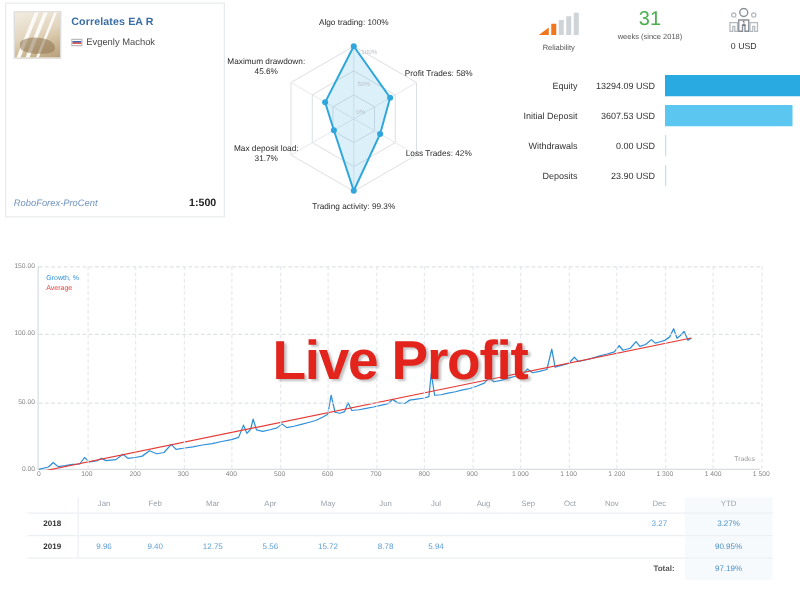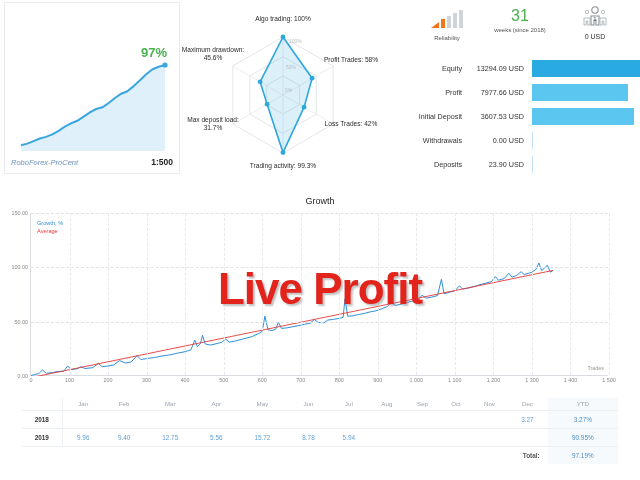--- a/index.html
+++ b/index.html
@@ -102,29 +102,41 @@
   .tbl td.total-lab { text-align:right; color:#555; font-weight:700; padding-right:8px; }
 </style>
 </head>
 <body>
 
 <div id="page">
 
   <div class="top-section">
 
     <div class="signal-card">
-
-      <div class="sc-chart">
-        <div class="pct97">97%</div>
-        <svg id="mini-svg" width="166" height="104" viewBox="0 0 166 104" preserveAspectRatio="none">
-            <path d="M12.0,96.3 L18.3,94.6 L24.5,92.1 L30.8,89.5 L37.0,87.9 L43.3,85.3 L49.6,81.9 L55.8,77.7 L62.1,74.3 L68.3,71.8 L74.6,67.6 L80.9,63.3 L87.1,60.0 L93.4,58.3 L99.7,54.0 L105.9,49.0 L112.2,44.7 L118.4,42.2 L124.7,37.1 L131.0,31.2 L137.2,25.3 L143.5,20.2 L149.7,17.7 L156.0,16.0 L156.0,102 L12.0,102 Z" fill="#dff0fb"></path>
-            <path d="M12.0,96.3 L18.3,94.6 L24.5,92.1 L30.8,89.5 L37.0,87.9 L43.3,85.3 L49.6,81.9 L55.8,77.7 L62.1,74.3 L68.3,71.8 L74.6,67.6 L80.9,63.3 L87.1,60.0 L93.4,58.3 L99.7,54.0 L105.9,49.0 L112.2,44.7 L118.4,42.2 L124.7,37.1 L131.0,31.2 L137.2,25.3 L143.5,20.2 L149.7,17.7 L156.0,16.0" fill="none" stroke="#3aa6e0" stroke-width="2" stroke-linejoin="round"></path>
-            <circle cx="156.0" cy="16.0" r="2.6" fill="#3aa6e0"></circle>
-          </svg>
-      </div>
+      <div class="sc-head">
+        <div class="avatar">
+          <div class="a-bg"></div>
+            <div class="a-l1"></div>
+            <div class="a-l2"></div>
+          <div class="a-l3"></div>
+            <div class="a-sh"></div>
+        </div>
+        <div class="sc-names">
+          <div class="sc-title">Correlates EA R</div>
+          <div class="sc-author-row">
+            <div class="flag">
+              <div class="f1"></div>
+                <div class="f2"></div>
+                <div class="f3"></div>
+            </div>
+            <div class="sc-author">Evgenly Machok</div>
+          </div>
+        </div>
+      </div>
+
 
       <div class="sc-foot">
         <span class="broker">RoboForex-ProCent</span>
         <span class="leverage">1:500</span>
       </div>
     </div>
 
     <div class="radar-wrap">
       <svg id="radar-svg" width="214" height="182">
           <polygon points="107.0,33.0 157.2,62.0 157.2,120.0 107.0,149.0 56.8,120.0 56.8,62.0" fill="none" stroke="#dcdfe3" stroke-width="0.8"></polygon>
@@ -187,28 +199,20 @@
     <div class="bars-block">
         <div class="bar-row">
           <div class="bar-lab">Equity</div>
           <div class="bar-val">13294.09 USD</div>
           <div class="bar-track">
             <div class="bar-tick"></div>
             <div class="bar-fill" style="width:134px;background:#29abe2"></div>
           </div>
         </div>
         <div class="bar-row">
-          <div class="bar-lab">Profit</div>
-          <div class="bar-val">7977.66 USD</div>
-          <div class="bar-track">
-            <div class="bar-tick"></div>
-            <div class="bar-fill" style="width:96.48px;background:#5bc6f0"></div>
-          </div>
-        </div>
-        <div class="bar-row">
           <div class="bar-lab">Initial Deposit</div>
           <div class="bar-val">3607.53 USD</div>
           <div class="bar-track">
             <div class="bar-tick"></div>
             <div class="bar-fill" style="width:101.84px;background:#5bc6f0"></div>
           </div>
         </div>
         <div class="bar-row">
           <div class="bar-lab">Withdrawals</div>
           <div class="bar-val">0.00 USD</div>
@@ -220,21 +224,20 @@
           <div class="bar-lab">Deposits</div>
           <div class="bar-val">23.90 USD</div>
           <div class="bar-track">
             <div class="bar-tick"></div>
           </div>
         </div>
       </div>
   </div>
 
   <div class="growth-sec">
-    <div class="growth-title">Growth</div>
     <div class="gplot" id="gplot">
       <div class="legend">
         <div class="lg-blue">Growth, %</div>
         <div class="lg-red">Average</div>
       </div>
       <svg id="growth-svg" width="578" height="163" viewBox="0 0 578 163" preserveAspectRatio="none" style="position:absolute;left:0;top:0;">
           <path d="M0.0,162.5 L7.7,160.6 L11.6,157.0 L15.4,160.3 L21.2,159.5 L27.0,158.5 L32.8,158.2 L36.6,153.0 L40.5,156.5 L46.2,155.8 L50.1,153.7 L53.9,155.5 L61.7,154.7 L67.4,150.4 L71.3,153.7 L77.1,153.0 L82.8,151.9 L88.6,147.6 L94.4,150.0 L100.2,149.0 L106.0,142.5 L109.8,146.5 L115.6,145.6 L123.3,144.5 L131.0,143.0 L138.7,141.9 L146.4,140.2 L154.1,138.7 L159.9,136.9 L163.8,127.1 L166.5,133.7 L169.5,130.4 L171.5,122.3 L174.2,130.9 L179.2,132.1 L185.0,130.8 L190.7,129.3 L194.6,126.1 L198.4,129.1 L204.2,128.0 L210.0,126.5 L215.8,125.0 L221.6,123.4 L227.3,120.6 L231.2,118.4 L233.9,103.2 L237.0,116.8 L240.8,117.6 L244.7,116.3 L247.4,109.2 L250.5,115.4 L256.2,114.8 L262.0,113.7 L267.8,112.6 L273.6,111.3 L279.4,110.0 L283.2,106.5 L287.1,109.3 L292.9,109.8 L296.7,107.1 L302.5,106.3 L308.3,105.4 L312.1,104.3 L314.0,85.8 L316.7,103.2 L321.8,102.8 L327.5,101.5 L333.3,100.4 L339.1,98.9 L344.9,97.8 L350.7,95.8 L356.4,93.5 L360.3,89.1 L364.1,92.4 L369.9,91.3 L375.7,89.5 L381.5,88.0 L387.3,86.3 L391.1,82.2 L395.0,85.2 L400.7,84.1 L406.5,82.6 L410.4,66.3 L413.1,80.8 L418.1,79.3 L423.9,77.8 L428.5,72.8 L431.6,76.1 L437.4,75.0 L443.1,73.5 L448.9,71.7 L454.7,70.2 L460.5,68.5 L464.3,63.6 L467.4,67.2 L473.2,65.6 L477.8,60.3 L480.9,64.1 L485.5,62.6 L490.1,58.7 L493.2,61.5 L497.9,60.2 L500.9,59.3 L504.8,56.5 L507.9,50.0 L510.6,57.6 L513.3,55.4 L516.3,52.2 L519.4,59.2 L522.1,57.4" fill="none" stroke="#2f8fd8" stroke-width="1" stroke-linejoin="round"></path>
           <path d="M0.0,164.6 L522.1,57.4" fill="none" stroke="#e53935" stroke-width="0.9" stroke-linejoin="round"></path>
         </svg>
       <div class="trades-lab">Trades</div>

